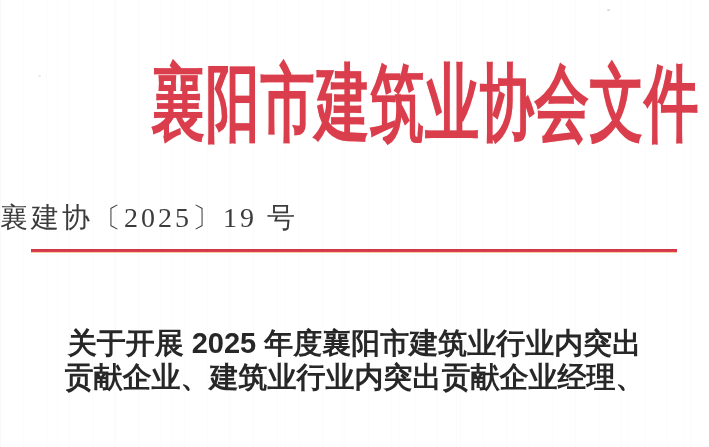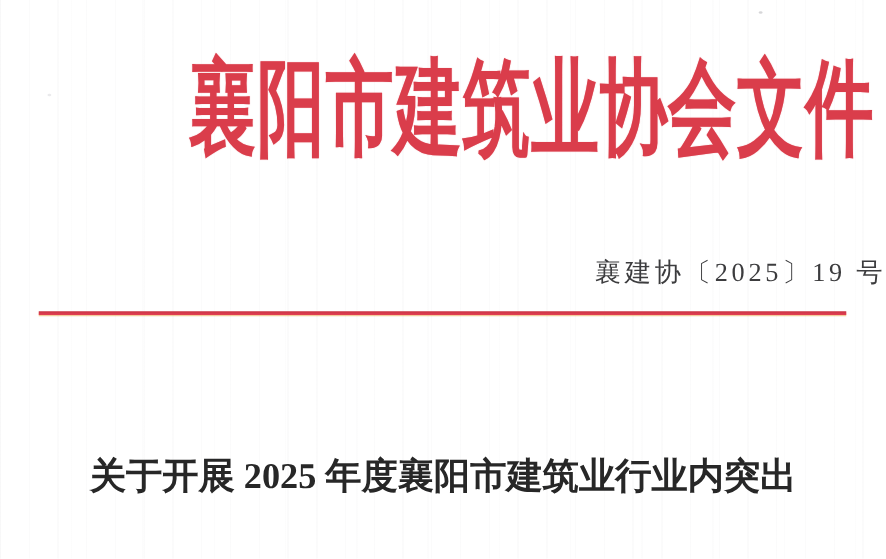--- a/index.html
+++ b/index.html
@@ -20,21 +20,21 @@
         rgba(0,0,0,0) 1px, rgba(0,0,0,0) 23px),
       repeating-linear-gradient(90deg,
         rgba(80,80,90,0.015) 0px, rgba(80,80,90,0.015) 1px,
         rgba(0,0,0,0) 1px, rgba(0,0,0,0) 57px);
     font-family: "Liberation Serif", "DejaVu Serif", serif;
   }
 
   
   .org-title-wrap {
     position: absolute;
-    top: 40px;
+    top: 56px;
     left: 0;
     width: 649px;
     line-height: 96px;
     white-space: nowrap;
   }
   .org-title {
     display: inline-block;
     font-family: "Liberation Serif", "DejaVu Serif", serif;
     font-weight: bold;
     font-size: 84px;
@@ -44,23 +44,23 @@
     transform-origin: 50% 50%;
     text-shadow: 0 0 1px rgba(218,61,75,0.55);
   }
 
   
   .doc-number {
     position: absolute;
     top: 203px;
     left: 0;
     width: 709px;
-    text-align: right;
+    text-align: left;
     font-family: "Liberation Serif", "DejaVu Serif", serif;
-    font-size: 21px;
+    font-size: 28px;
     line-height: 30px;
     color: #3c3c3e;
     letter-spacing: 3px;
     white-space: nowrap;
   }
 
   
   .red-rule {
     position: absolute;
     top: 249px;
@@ -72,28 +72,27 @@
     box-shadow: 0 1px 0 rgba(233,164,72,0.55);
   }
 
   
   .notice-heading {
     position: absolute;
     top: 326px;
     left: 0;
     width: 709px;
     text-align: center;
-    font-family: Liberation Serif, serif;
+    font-family: Liberation Sans, sans-serif;
     font-weight: bold;
     font-size: 29px;
     line-height: 34px;
     color: #272727;
     letter-spacing: 0px;
     white-space: nowrap;
-    margin-top: 38px;
   }
   .notice-heading .line {
     display: block;
   }
 
   
   .speck {
     position: absolute;
     background: rgba(90,90,100,0.25);
     border-radius: 50%;
@@ -109,18 +108,19 @@
   <div class="org-title-wrap">
     <span class="org-title">襄阳市建筑业协会文件</span>
   </div>
 
   <div class="doc-number">襄建协〔2025〕19 号</div>
 
   <div class="red-rule"></div>
 
   <div class="notice-heading">
     <span class="line">关于开展 2025 年度襄阳市建筑业行业内突出</span>
+    <span class="line">贡献企业、建筑业行业内突出贡献企业经理、</span>
   </div>
 
   <div class="speck speck-1"></div>
   <div class="speck speck-2"></div>
 
 </div>
 
 </body></html>

